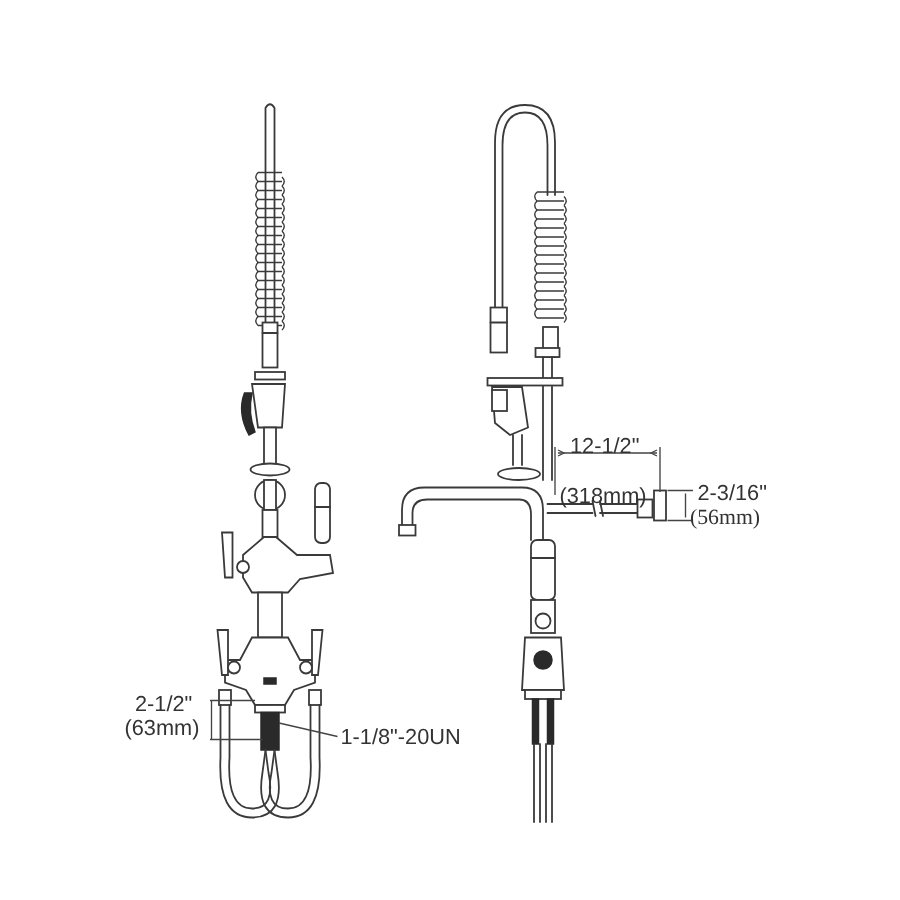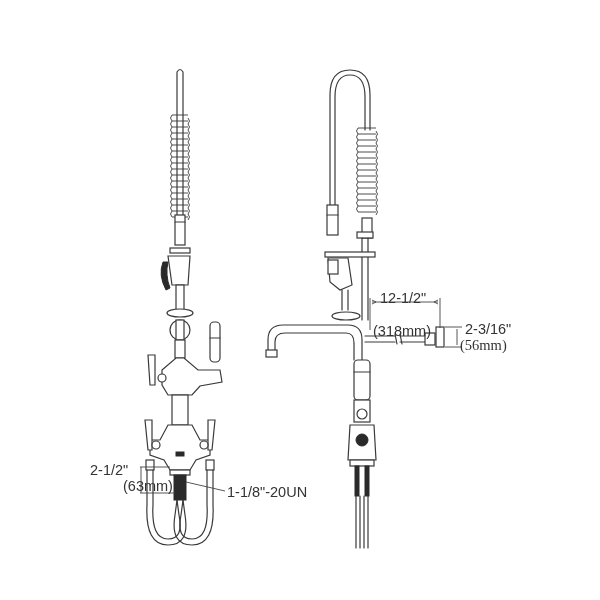--- a/index.html
+++ b/index.html
@@ -128,15 +128,15 @@
     <path class="dim" d="M372,300 L376,302 L372,304 M438,300 L434,302 L438,304"></path>
     <path class="dim" d="M445,327 L462,327 M445,347 L462,347 M457,329 L457,345"></path>
   </g>
 </svg>
 
 <div class="lbl" style="left:380px;top:290px;">12-1/2"</div>
 <div class="lbl" style="left:373px;top:323px;">(318mm)</div>
 <div class="lbl" style="left:465px;top:321px;">2-3/16"</div>
 <div class="lbl" style="left:460px;top:337px;font-family:Liberation Serif, serif;">(56mm)</div>
 <div class="lbl" style="left:90px;top:462px;">2-1/2"</div>
-<div class="lbl" style="left:83px;top:478px;margin-left:40px;">(63mm)</div>
+<div class="lbl" style="left:83px;top:478px;">(63mm)</div>
 <div class="lbl" style="left:227px;top:484px;">1-1/8"-20UN</div>
 </div>
 
 </body></html>

